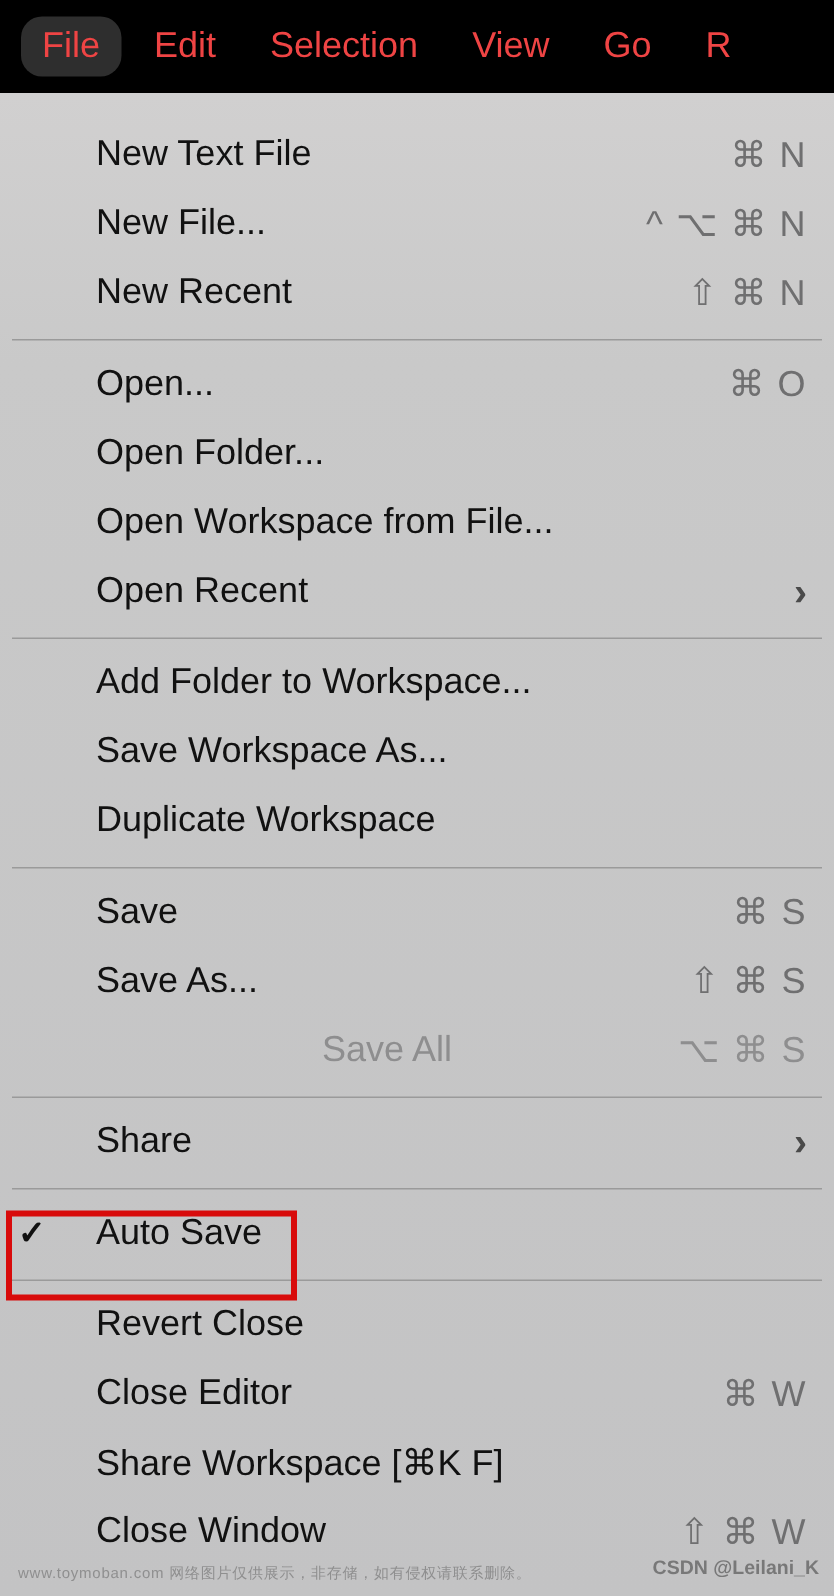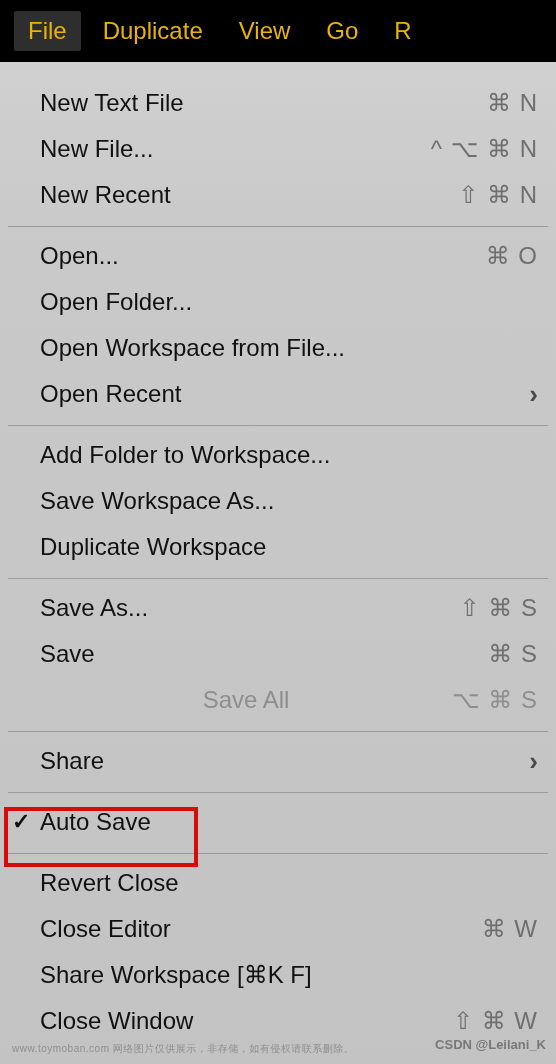--- a/index.html
+++ b/index.html
@@ -12,25 +12,25 @@
     }
     .menubar {
       display: flex;
       align-items: center;
       background: #000;
       height: 62px;
       padding: 0 14px;
       gap: 8px;
     }
     .mb-item {
-      color: #eab308;
+      color: #ef4444;
       font-size: 24px;
       font-weight: 400;
       padding: 6px 14px;
-      border-radius: 2px;
+      border-radius: 14px;
       cursor: default;
     }
     .mb-item.active {
       background: #2e2e2e;
     }
     .dropdown {
       background: linear-gradient(180deg, #d1d0d0 0%, #c9c9c9 18%, #c3c3c4 100%);
       height: calc(1064px - 62px);
       position: relative;
       padding-top: 12px;
@@ -45,21 +45,21 @@
     }
     .mi {
       display: flex;
       align-items: center;
       height: 46px;
       padding: 0 18px 0 40px;
       font-size: 24px;
       color: #111;
       position: relative;
     }
-    .mi .label { flex: 1; }
+    .mi .label { flex: 1; margin-left: 24px; }
     .mi .shortcut {
       color: #6f6f70;
       font-size: 24px;
       letter-spacing: 1px;
       display: flex;
       align-items: center;
       gap: 2px;
     }
     .mi.disabled .label,
     .mi.disabled .shortcut {
@@ -98,21 +98,22 @@
       font-size: 13px;
       color: rgba(70,70,70,0.6);
       font-weight: bold;
     }
   </style>
 </head>
 <body>
 
 <div class="menubar">
   <div class="mb-item active">File</div>
-  <div class="mb-item">Duplicate</div>
+  <div class="mb-item">Edit</div>
+  <div class="mb-item">Selection</div>
   <div class="mb-item">View</div>
   <div class="mb-item">Go</div>
   <div class="mb-item">R</div>
 </div>
 
 <div class="dropdown">
 
   <div class="group">
     <div class="mi">
       <span class="label">New Text File</span>
@@ -155,26 +156,26 @@
       <span class="label">Save Workspace As...</span>
     </div>
     <div class="mi">
       <span class="label">Duplicate Workspace</span>
     </div>
   </div>
   <div class="divider"></div>
 
   <div class="group">
     <div class="mi">
+      <span class="label">Save</span>
+      <span class="shortcut">⌘ S</span>
+    </div>
+    <div class="mi">
       <span class="label">Save As...</span>
       <span class="shortcut">⇧ ⌘ S</span>
-    </div>
-    <div class="mi">
-      <span class="label">Save</span>
-      <span class="shortcut">⌘ S</span>
     </div>
     <div class="mi disabled">
       <span class="label">Save All</span>
       <span class="shortcut">⌥ ⌘ S</span>
     </div>
   </div>
   <div class="divider"></div>
 
   <div class="group">
     <div class="mi">

